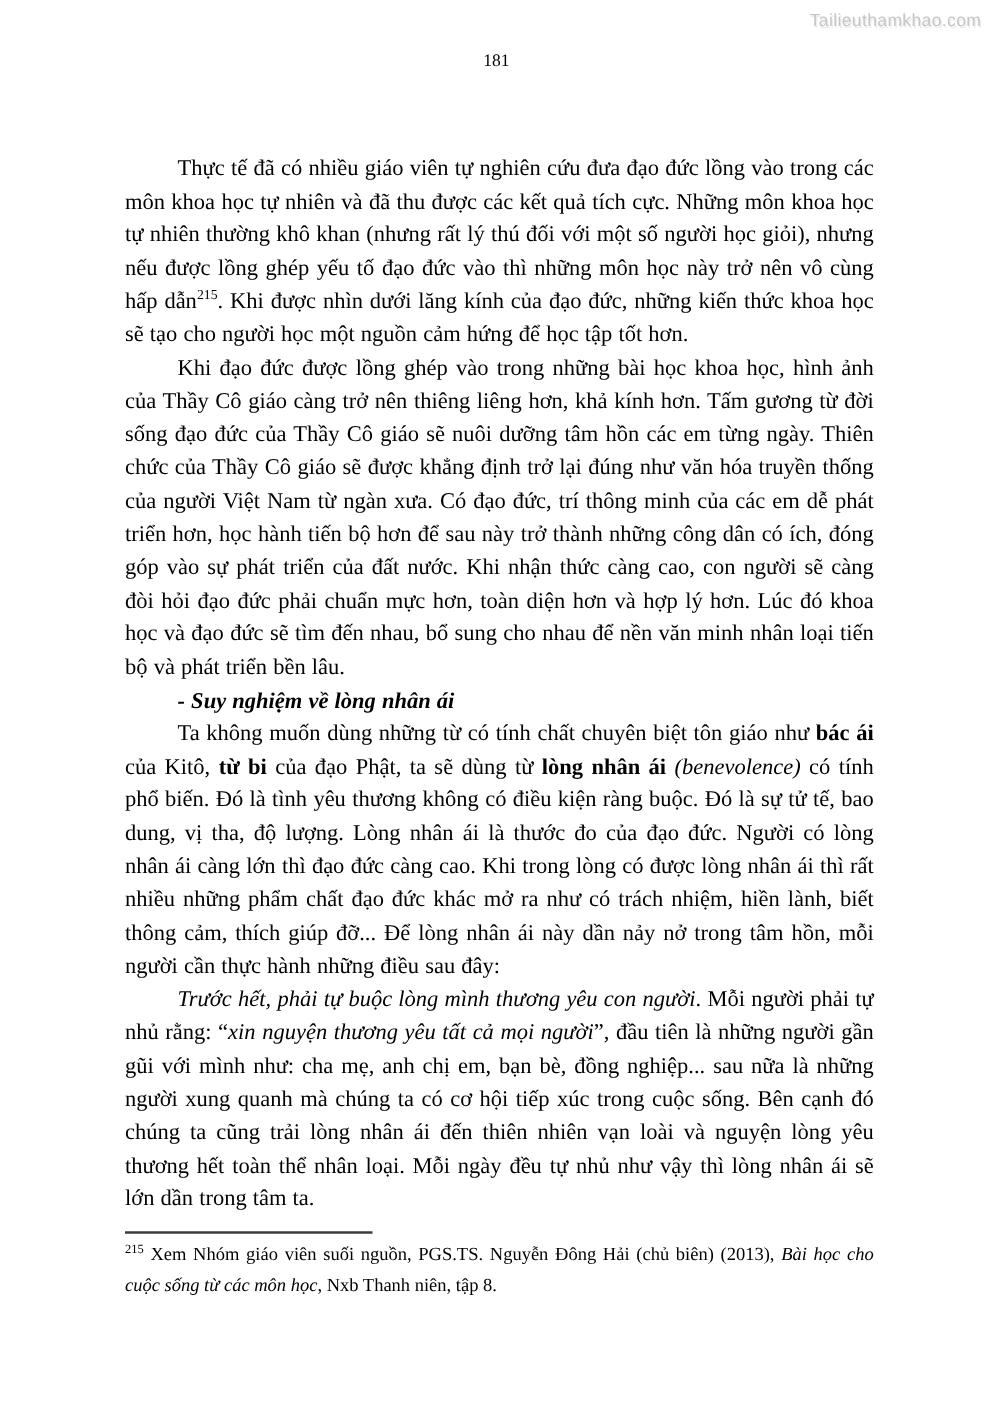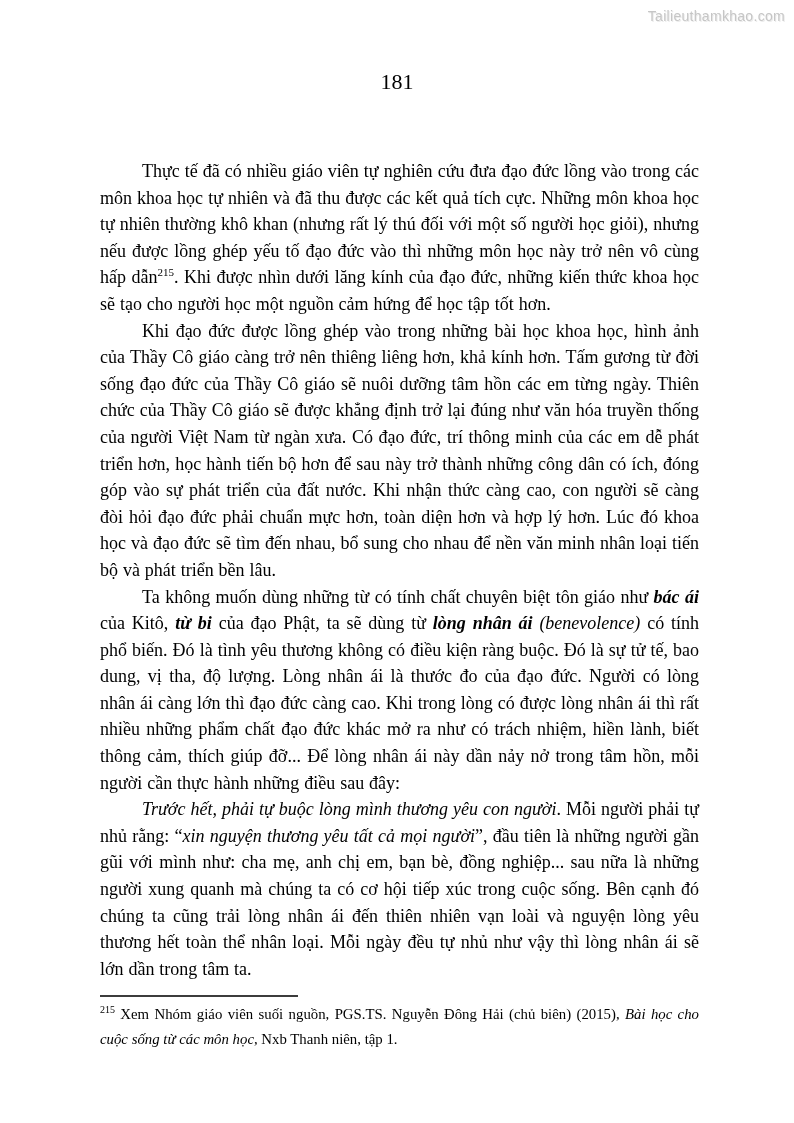--- a/index.html
+++ b/index.html
@@ -14,37 +14,37 @@
   .watermark {
     position: absolute;
     top: 8px; right: 9px;
     font-family: "Liberation Sans", "DejaVu Sans", sans-serif;
     font-size: 14px;
     color: #c6c6c6;
     text-shadow: 1px 1px 0 #ececec;
     letter-spacing: 0.3px;
   }
   .page-number {
-    padding-top: 69px;
+    padding-top: 42px;
     text-align: center;
-    font-size: 22px;
+    font-size: 14px;
   }
   .content {
     margin: 63px 95px 0 100px;
   }
   .para {
     margin: 0;
     text-align: justify;
     text-indent: 42px;
     font-size: 18px;
     line-height: 26.6px;
     word-spacing: 0.4px;
   }
   .para.heading { font-weight: bold; font-style: italic; }
-  .b { font-weight: bold; font-style: italic; }
+  .b { font-weight: bold; }
   .i { font-style: italic; }
   .para sup, .footnote sup {
     font-size: 11px;
     line-height: 0;
     vertical-align: super;
   }
   .footnote-rule {
     width: 198px;
     border: none;
     border-top: 2px solid #3c3c3c;
@@ -62,18 +62,19 @@
 <body>
 
 <div class="watermark">Tailieuthamkhao.com</div>
 
 <div class="page-number">181</div>
 
 <div class="content">
   <div>
       <p class="para"><span>Thực tế đã có nhiều giáo viên tự nghiên cứu đưa đạo đức lồng vào trong các môn khoa học tự nhiên và đã thu được các kết quả tích cực. Những môn khoa học tự nhiên thường khô khan (nhưng rất lý thú đối với một số người học giỏi), nhưng nếu được lồng ghép yếu tố đạo đức vào thì những môn học này trở nên vô cùng hấp dẫn</span><sup>215</sup><span>. Khi được nhìn dưới lăng kính của đạo đức, những kiến thức khoa học sẽ tạo cho người học một nguồn cảm hứng để học tập tốt hơn.</span></p>
       <p class="para"><span>Khi đạo đức được lồng ghép vào trong những bài học khoa học, hình ảnh của Thầy Cô giáo càng trở nên thiêng liêng hơn, khả kính hơn. Tấm gương từ đời sống đạo đức của Thầy Cô giáo sẽ nuôi dưỡng tâm hồn các em từng ngày. Thiên chức của Thầy Cô giáo sẽ được khẳng định trở lại đúng như văn hóa truyền thống của người Việt Nam từ ngàn xưa. Có đạo đức, trí thông minh của các em dễ phát triển hơn, học hành tiến bộ hơn để sau này trở thành những công dân có ích, đóng góp vào sự phát triển của đất nước. Khi nhận thức càng cao, con người sẽ càng đòi hỏi đạo đức phải chuẩn mực hơn, toàn diện hơn và hợp lý hơn. Lúc đó khoa học và đạo đức sẽ tìm đến nhau, bổ sung cho nhau để nền văn minh nhân loại tiến bộ và phát triển bền lâu.</span></p>
+      <p class="para heading"><span class="b i">- Suy nghiệm về lòng nhân ái</span></p>
       <p class="para"><span>Ta không muốn dùng những từ có tính chất chuyên biệt tôn giáo như </span><span class="b">bác ái</span><span> của Kitô, </span><span class="b">từ bi</span><span> của đạo Phật, ta sẽ dùng từ </span><span class="b">lòng nhân ái</span><span> </span><span class="i">(benevolence)</span><span> có tính phổ biến. Đó là tình yêu thương không có điều kiện ràng buộc. Đó là sự tử tế, bao dung, vị tha, độ lượng. Lòng nhân ái là thước đo của đạo đức. Người có lòng nhân ái càng lớn thì đạo đức càng cao. Khi trong lòng có được lòng nhân ái thì rất nhiều những phẩm chất đạo đức khác mở ra như có trách nhiệm, hiền lành, biết thông cảm, thích giúp đỡ... Để lòng nhân ái này dần nảy nở trong tâm hồn, mỗi người cần thực hành những điều sau đây:</span></p>
       <p class="para"><span class="i">Trước hết, phải tự buộc lòng mình thương yêu con người</span><span>. Mỗi người phải tự nhủ rằng: “</span><span class="i">xin nguyện thương yêu tất cả mọi người</span><span>”, đầu tiên là những người gần gũi với mình như: cha mẹ, anh chị em, bạn bè, đồng nghiệp... sau nữa là những người xung quanh mà chúng ta có cơ hội tiếp xúc trong cuộc sống. Bên cạnh đó chúng ta cũng trải lòng nhân ái đến thiên nhiên vạn loài và nguyện lòng yêu thương hết toàn thể nhân loại. Mỗi ngày đều tự nhủ như vậy thì lòng nhân ái sẽ lớn dần trong tâm ta.</span></p>
     </div>
   <hr class="footnote-rule">
-  <p class="footnote"><sup>215</sup><span> Xem Nhóm giáo viên suối nguồn, PGS.TS. Nguyễn Đông Hải (chủ biên) (2015), </span><span class="i">Bài học cho cuộc sống từ các môn học</span><span>, Nxb Thanh niên, tập 1.</span></p>
+  <p class="footnote"><sup>215</sup><span> Xem Nhóm giáo viên suối nguồn, PGS.TS. Nguyễn Đông Hải (chủ biên) (2013), </span><span class="i">Bài học cho cuộc sống từ các môn học</span><span>, Nxb Thanh niên, tập 8.</span></p>
 </div>
 
 </body></html>

